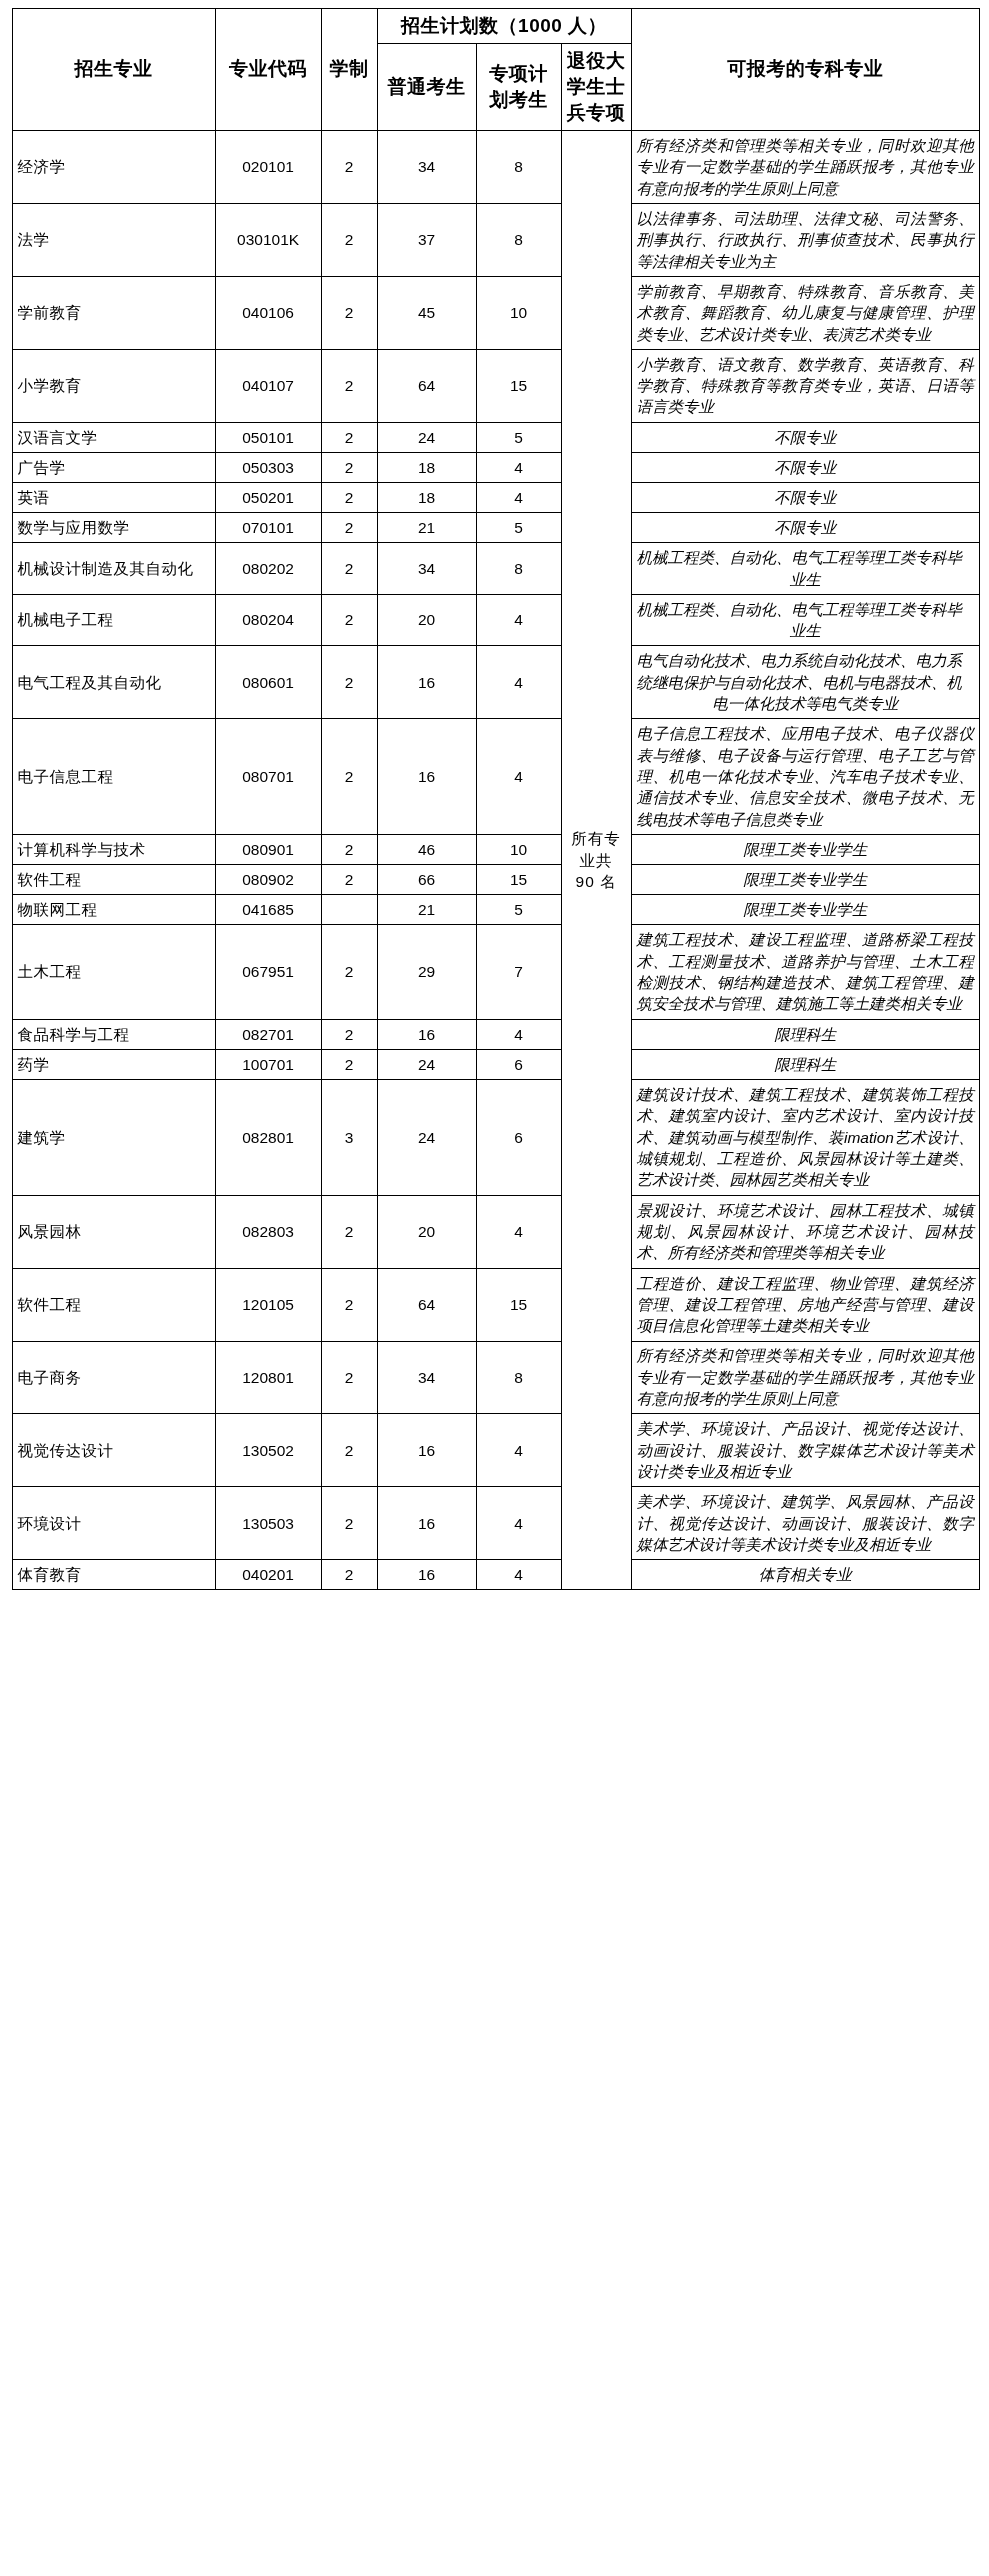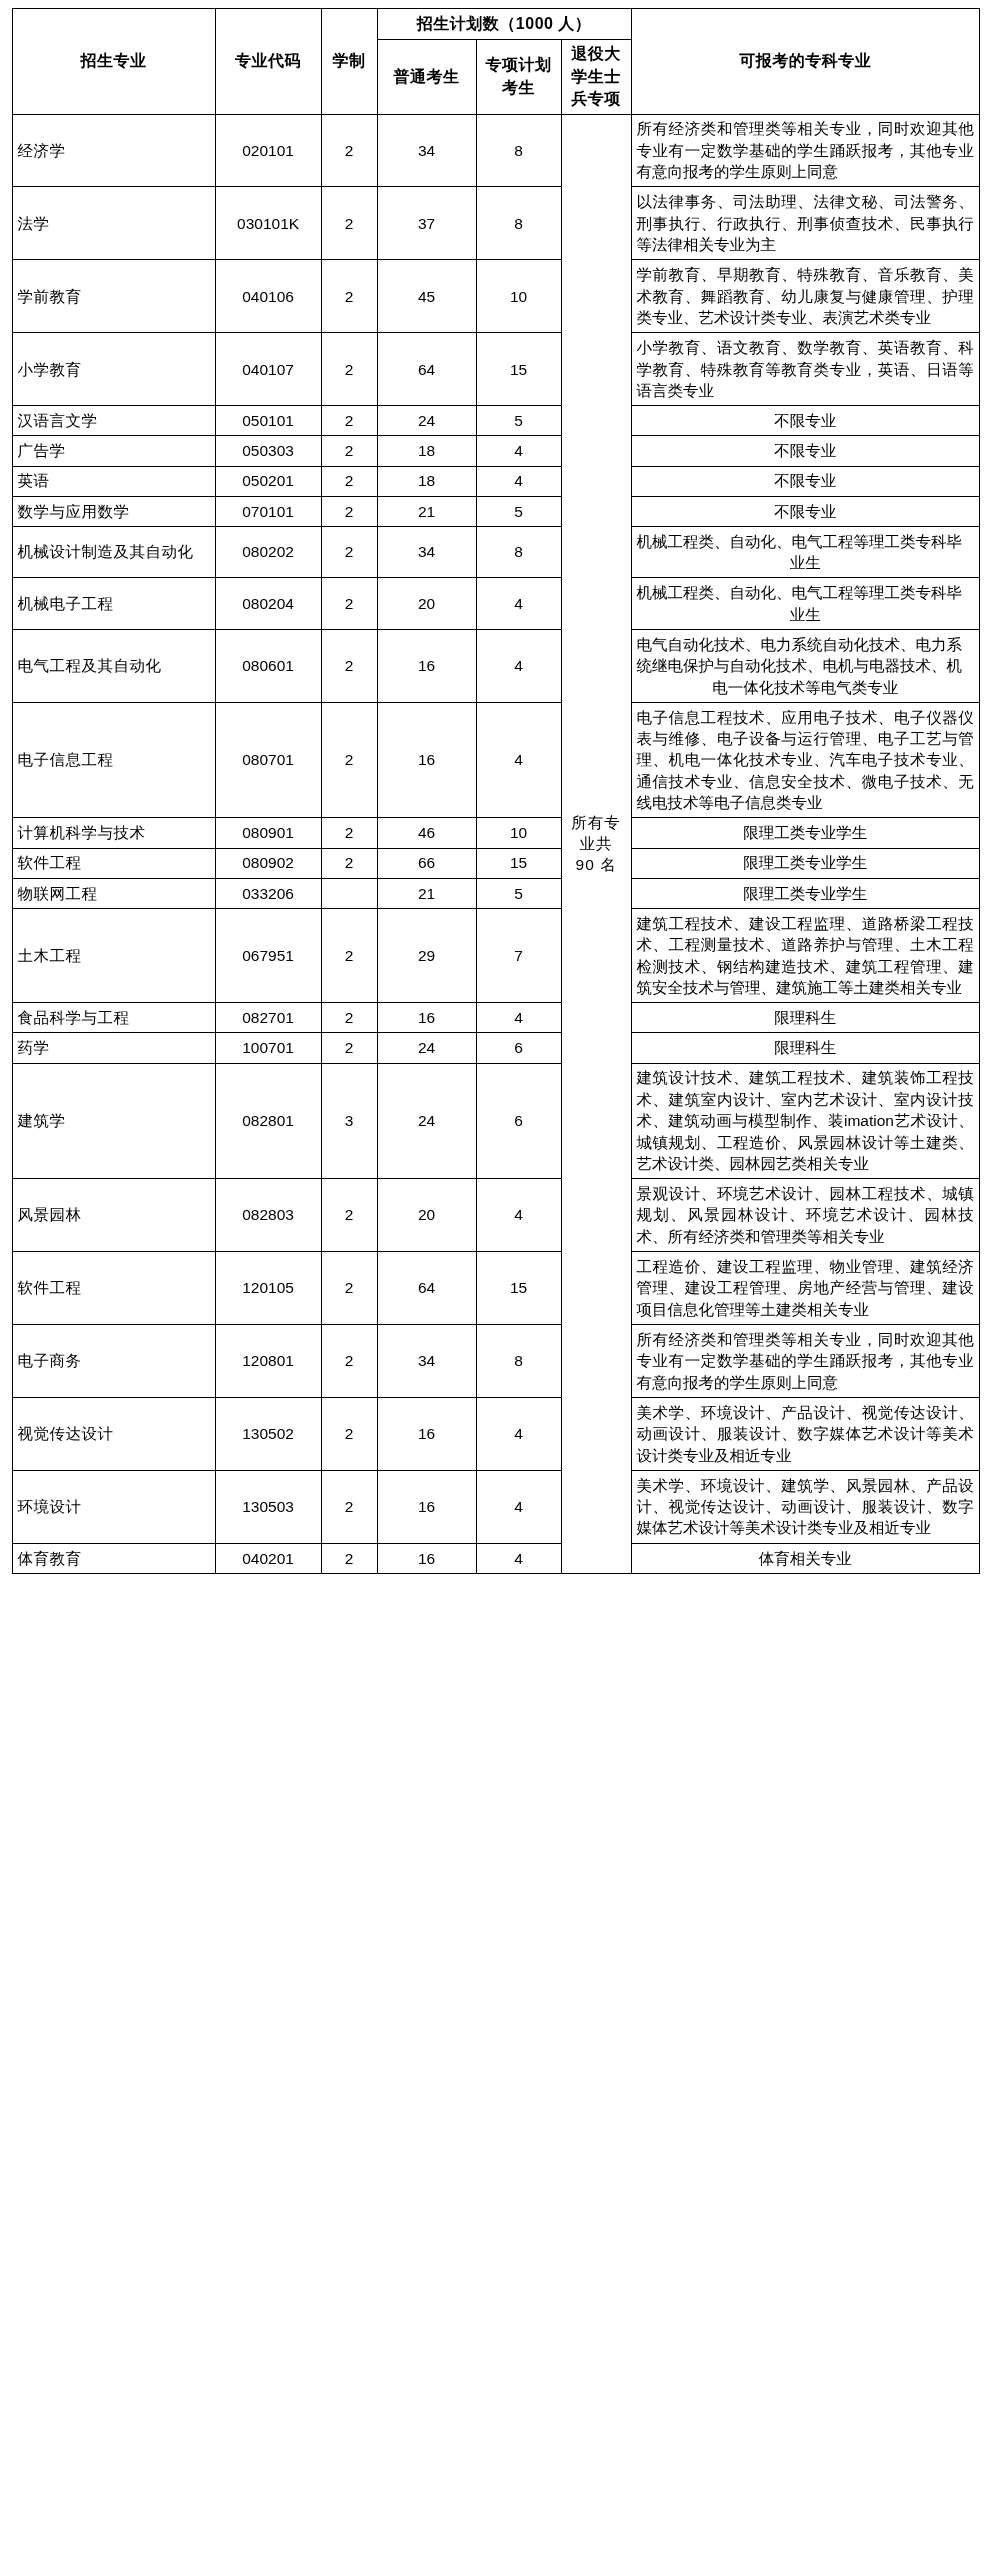--- a/index.html
+++ b/index.html
@@ -27,21 +27,21 @@
   table.plan th, table.plan td {
     border: 1px solid #000000;
     vertical-align: middle;
     padding: 3.9px 4.8px;
     font-size: 15.5px;
     line-height: 1.38;
   }
   table.plan th {
     text-align: center;
     font-weight: bold;
-    font-size: 16px;
+    font-size: 19px;
     letter-spacing: 0.5px;
   }
   .th-major   { width: 203px; }
   .th-code    { width: 106px; }
   .th-years   { width: 56px;  }
   .th-normal  { width: 99px; }
   .th-special { width: 85px;  }
   .th-vet     { width: 70px;  }
   .th-can     { width: 348px; }
 
@@ -60,20 +60,21 @@
   td.code, td.years, td.num {
     text-align: center;
     font-size: 16.4px;
   }
   td.can {
     text-align: justify;
     text-align-last: left;
     font-size: 15px;
     line-height: 1.45;
     padding: 4.8px 6.8px;
+    font-style: italic;
   }
   td.can.center {
     text-align: left;
     text-align-last: center;
   }
   td.vet {
     text-align: center;
     font-size: 15px;
     line-height: 1.5;
     letter-spacing: 1px;
@@ -223,21 +224,21 @@
         <tr>
           <td class="major">软件工程</td>
           <td class="code">080902</td>
           <td class="years">2</td>
           <td class="num">66</td>
           <td class="num">15</td>
           <td class="can center">限理工类专业学生</td>
         </tr>
         <tr>
           <td class="major">物联网工程</td>
-          <td class="code">033206</td>
+          <td class="code">041685</td>
           <td class="years"></td>
           <td class="num">21</td>
           <td class="num">5</td>
           <td class="can center">限理工类专业学生</td>
         </tr>
         <tr>
           <td class="major">土木工程</td>
           <td class="code">067951</td>
           <td class="years">2</td>
           <td class="num">29</td>

